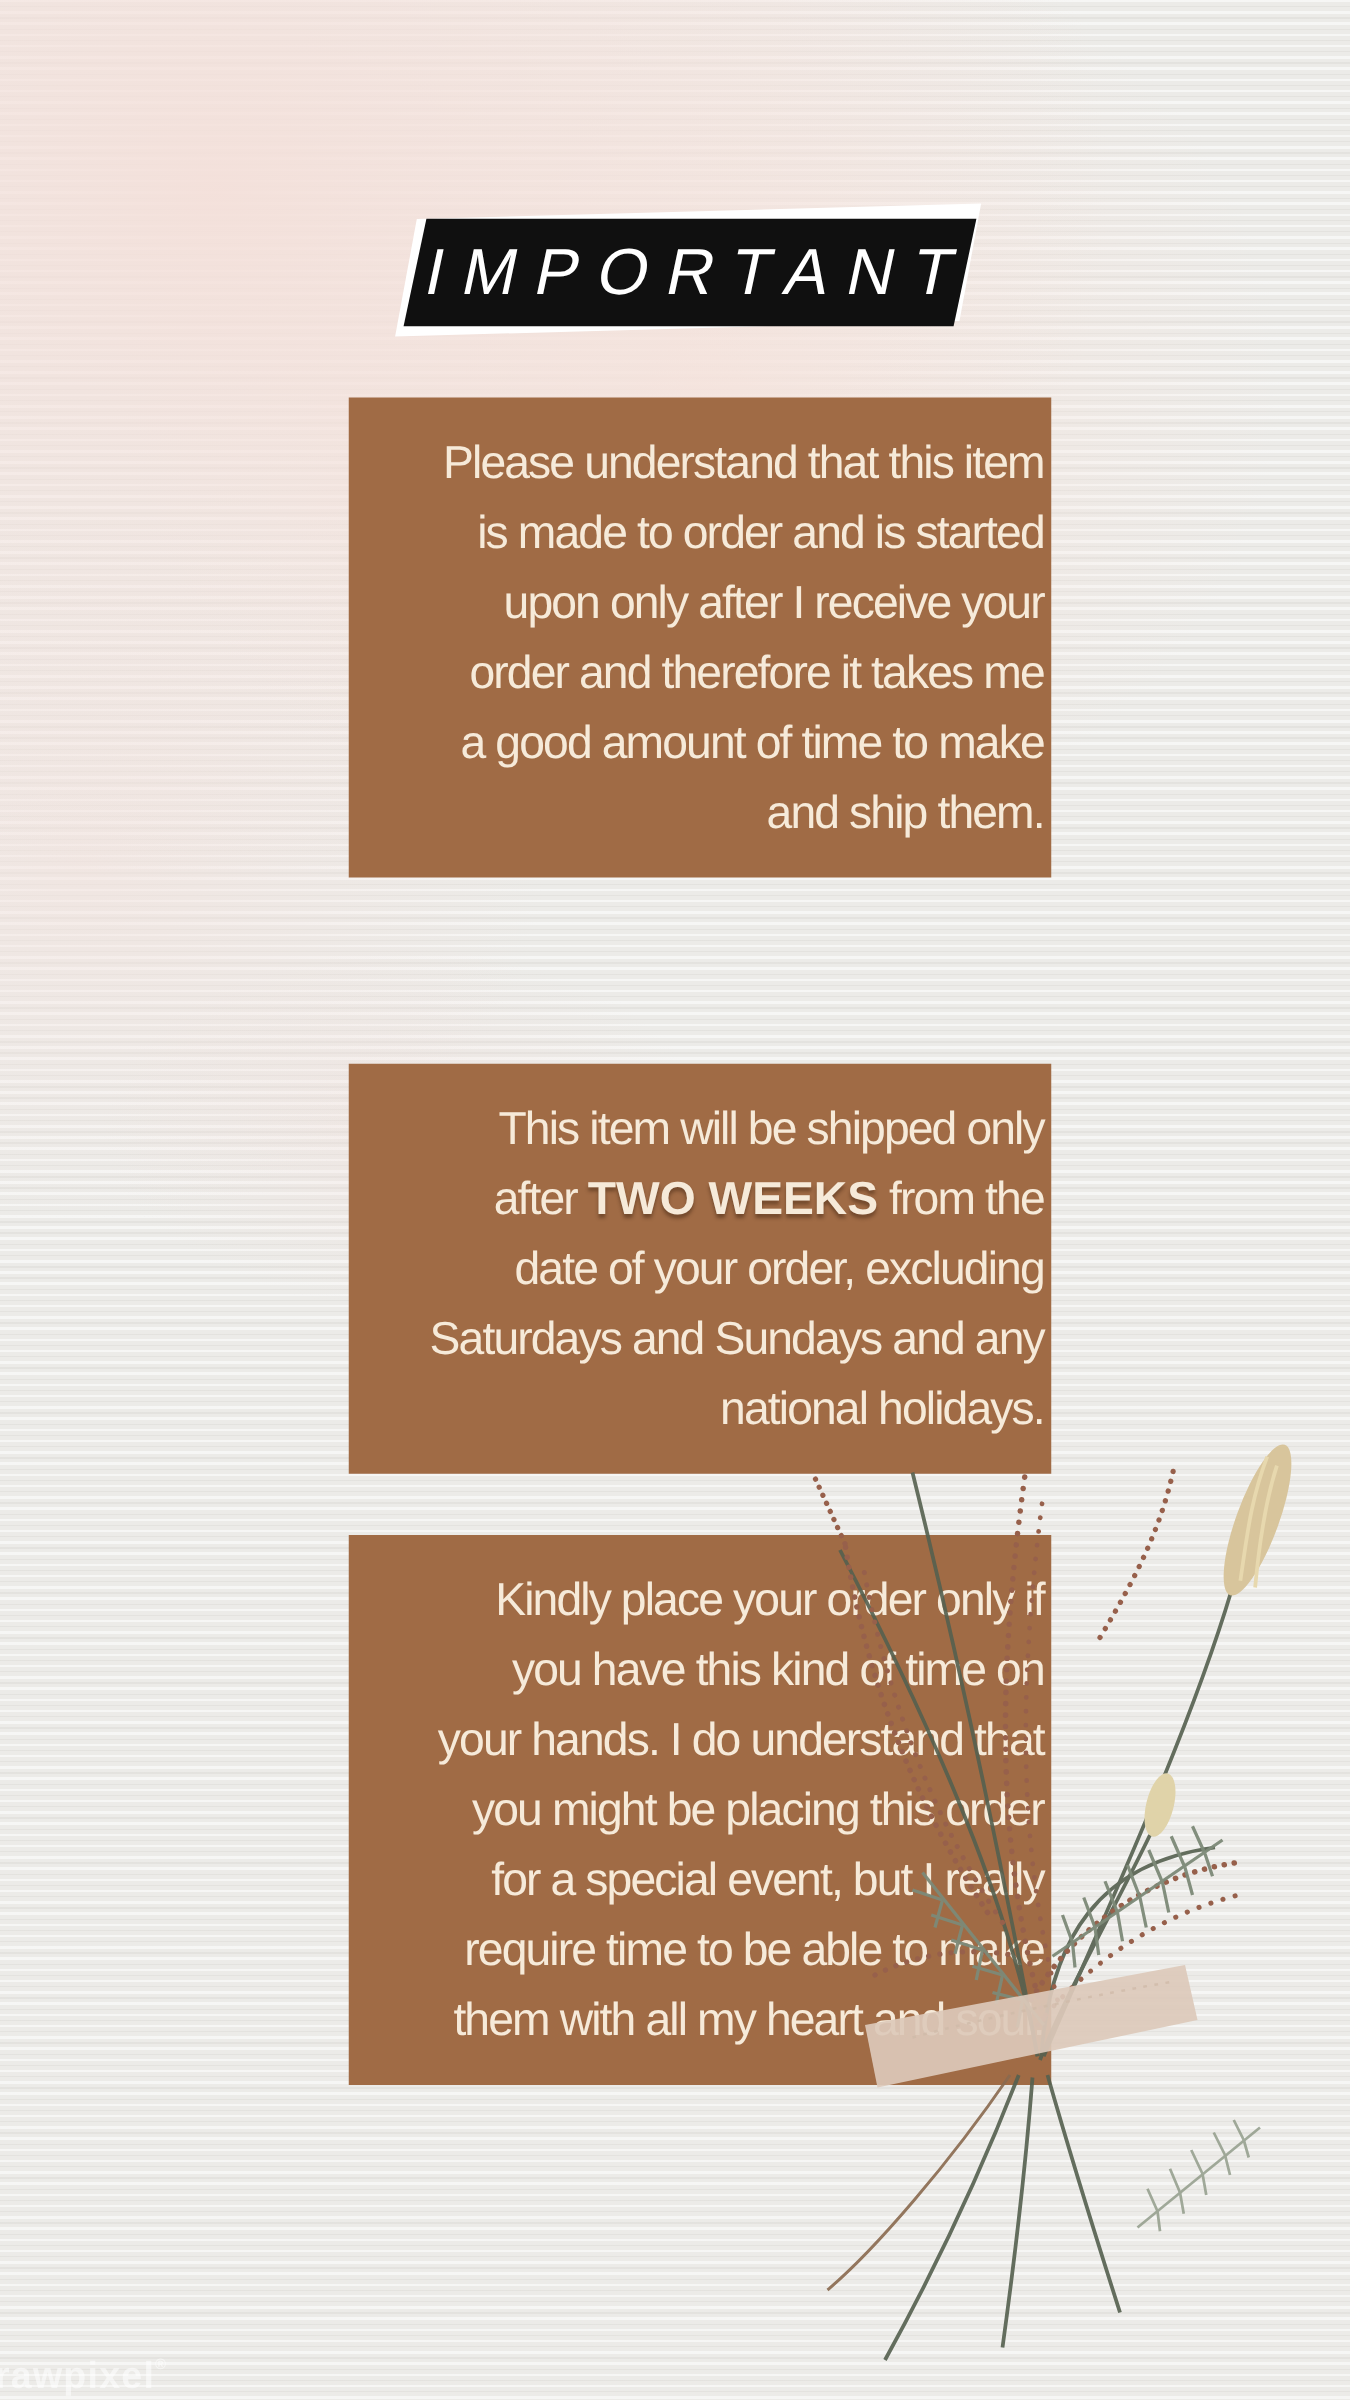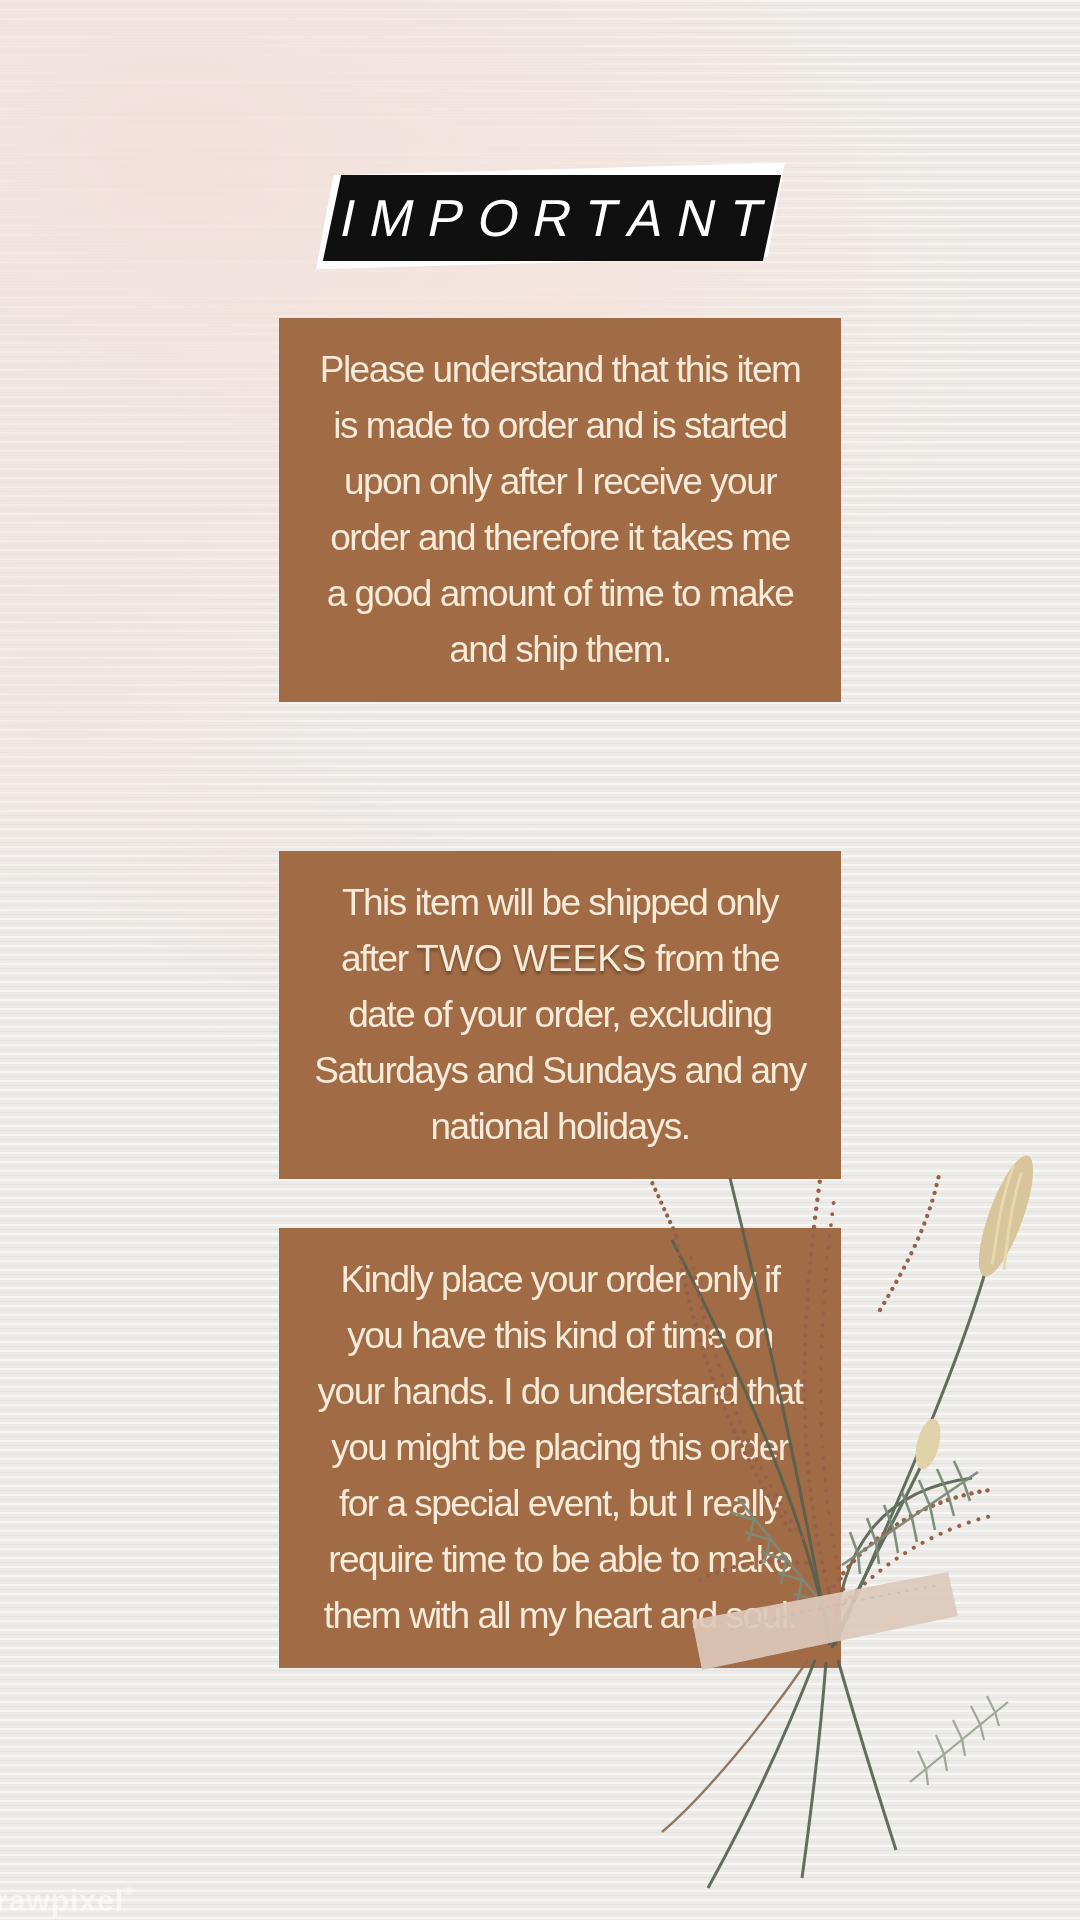--- a/index.html
+++ b/index.html
@@ -36,30 +36,31 @@
     font-size:52px;font-weight:300;letter-spacing:15px;
     padding-left:15px; 
     white-space:nowrap;
   }
 
   
   .card{
     position:absolute;left:279px;width:562px;box-sizing:border-box;
     background:var(--box-brown,#a06b45);
     color:var(--text-cream,#f6ead9);
-    text-align:center;
+    text-align:right;
     font-size:37px;letter-spacing:-1.5px;line-height:56px;
     padding:24px 6px;
   }
   #card-1{top:318px;}
   #card-2{top:851px;}
   #card-3{top:1228px;}
   .hl{
     letter-spacing:0;
     text-shadow:0 3px 3px rgba(45,22,8,.40);
+    font-weight:bold;
   }
 
   
   .bouquet{position:absolute;left:580px;top:1060px;width:500px;height:860px;}
 
   
   .watermark{
     position:absolute;left:-4px;bottom:2px;
     color:rgba(255,255,255,.55);
     font-size:30px;letter-spacing:1px;font-weight:bold;

